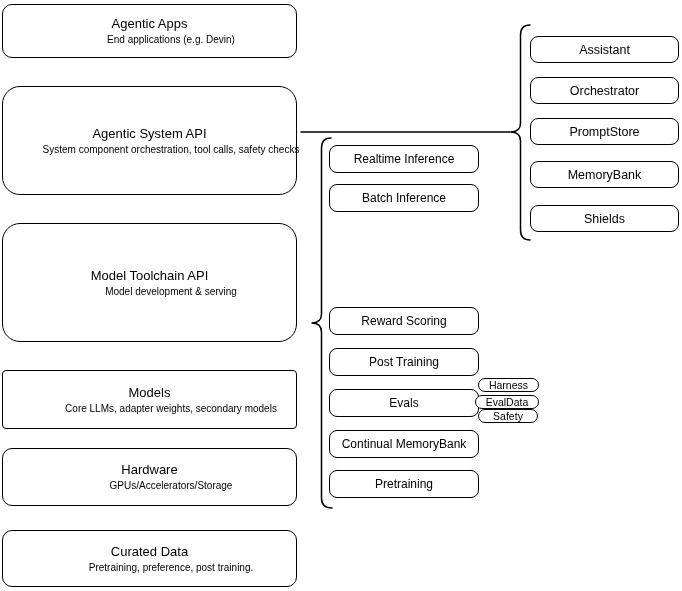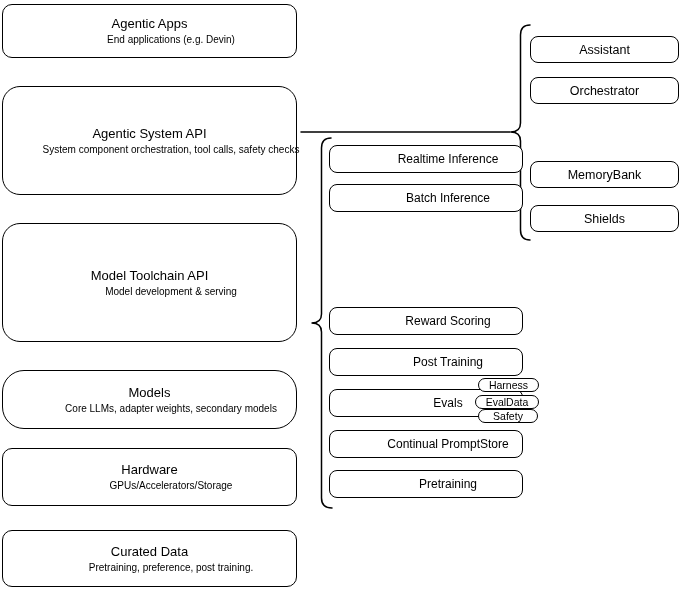--- a/index.html
+++ b/index.html
@@ -43,21 +43,20 @@
     height: 26px;
     border: 1.5px solid #000000;
     border-radius: 8px;
     background: #ffffff;
     display: flex;
     align-items: center;
     justify-content: center;
     font-size: 12px;
     z-index: 2;
     white-space: nowrap;
-    padding-left: 44px;
   }
   .rbox {
     position: absolute;
     left: 530px;
     width: 147px;
     height: 25px;
     border: 1.5px solid #000000;
     border-radius: 8px;
     background: #ffffff;
     display: flex;
@@ -101,45 +100,46 @@
   <div class="lbox" style="top:86px;height:107px;border-radius:18px">
     <div class="title">Agentic System API</div>
     <div class="subtitle">System component orchestration, tool calls, safety checks</div>
   </div>
 
   <div class="lbox" style="top:223px;height:117px;border-radius:18px">
     <div class="title">Model Toolchain API</div>
     <div class="subtitle">Model development &amp; serving</div>
   </div>
 
-  <div class="lbox" style="top:370px;height:57px;border-radius:22px">
+  <div class="lbox" style="top:370px;height:57px;border-radius:4px">
     <div class="title">Models</div>
     <div class="subtitle">Core LLMs, adapter weights, secondary models</div>
   </div>
 
   <div class="lbox" style="top:448px;height:56px;border-radius:10px">
     <div class="title">Hardware</div>
     <div class="subtitle">GPUs/Accelerators/Storage</div>
   </div>
 
   <div class="lbox" style="top:530px;height:55px;border-radius:10px">
     <div class="title">Curated Data</div>
     <div class="subtitle">Pretraining, preference, post training.</div>
   </div>
 
   <div class="mbox" style="top:145px">Realtime Inference</div>
   <div class="mbox" style="top:184px">Batch Inference</div>
   <div class="mbox" style="top:307px">Reward Scoring</div>
   <div class="mbox" style="top:348px">Post Training</div>
   <div class="mbox" style="top:389px">Evals</div>
-  <div class="mbox" style="top:430px">Continual PromptStore</div>
+  <div class="mbox" style="top:430px">Continual MemoryBank</div>
   <div class="mbox" style="top:470px">Pretraining</div>
 
   <div class="pill" style="left:470px;top:378px;width:59px">Harness</div>
   <div class="pill" style="left:467px;top:395px;width:62px">EvalData</div>
   <div class="pill" style="left:470px;top:409px;width:58px">Safety</div>
 
   <div class="rbox" style="top:36px">Assistant</div>
   <div class="rbox" style="top:77px">Orchestrator</div>
+  <div class="rbox" style="top:118px">PromptStore</div>
   <div class="rbox" style="top:161px">MemoryBank</div>
   <div class="rbox" style="top:205px">Shields</div>
 
 </div>
 
 </body></html>

